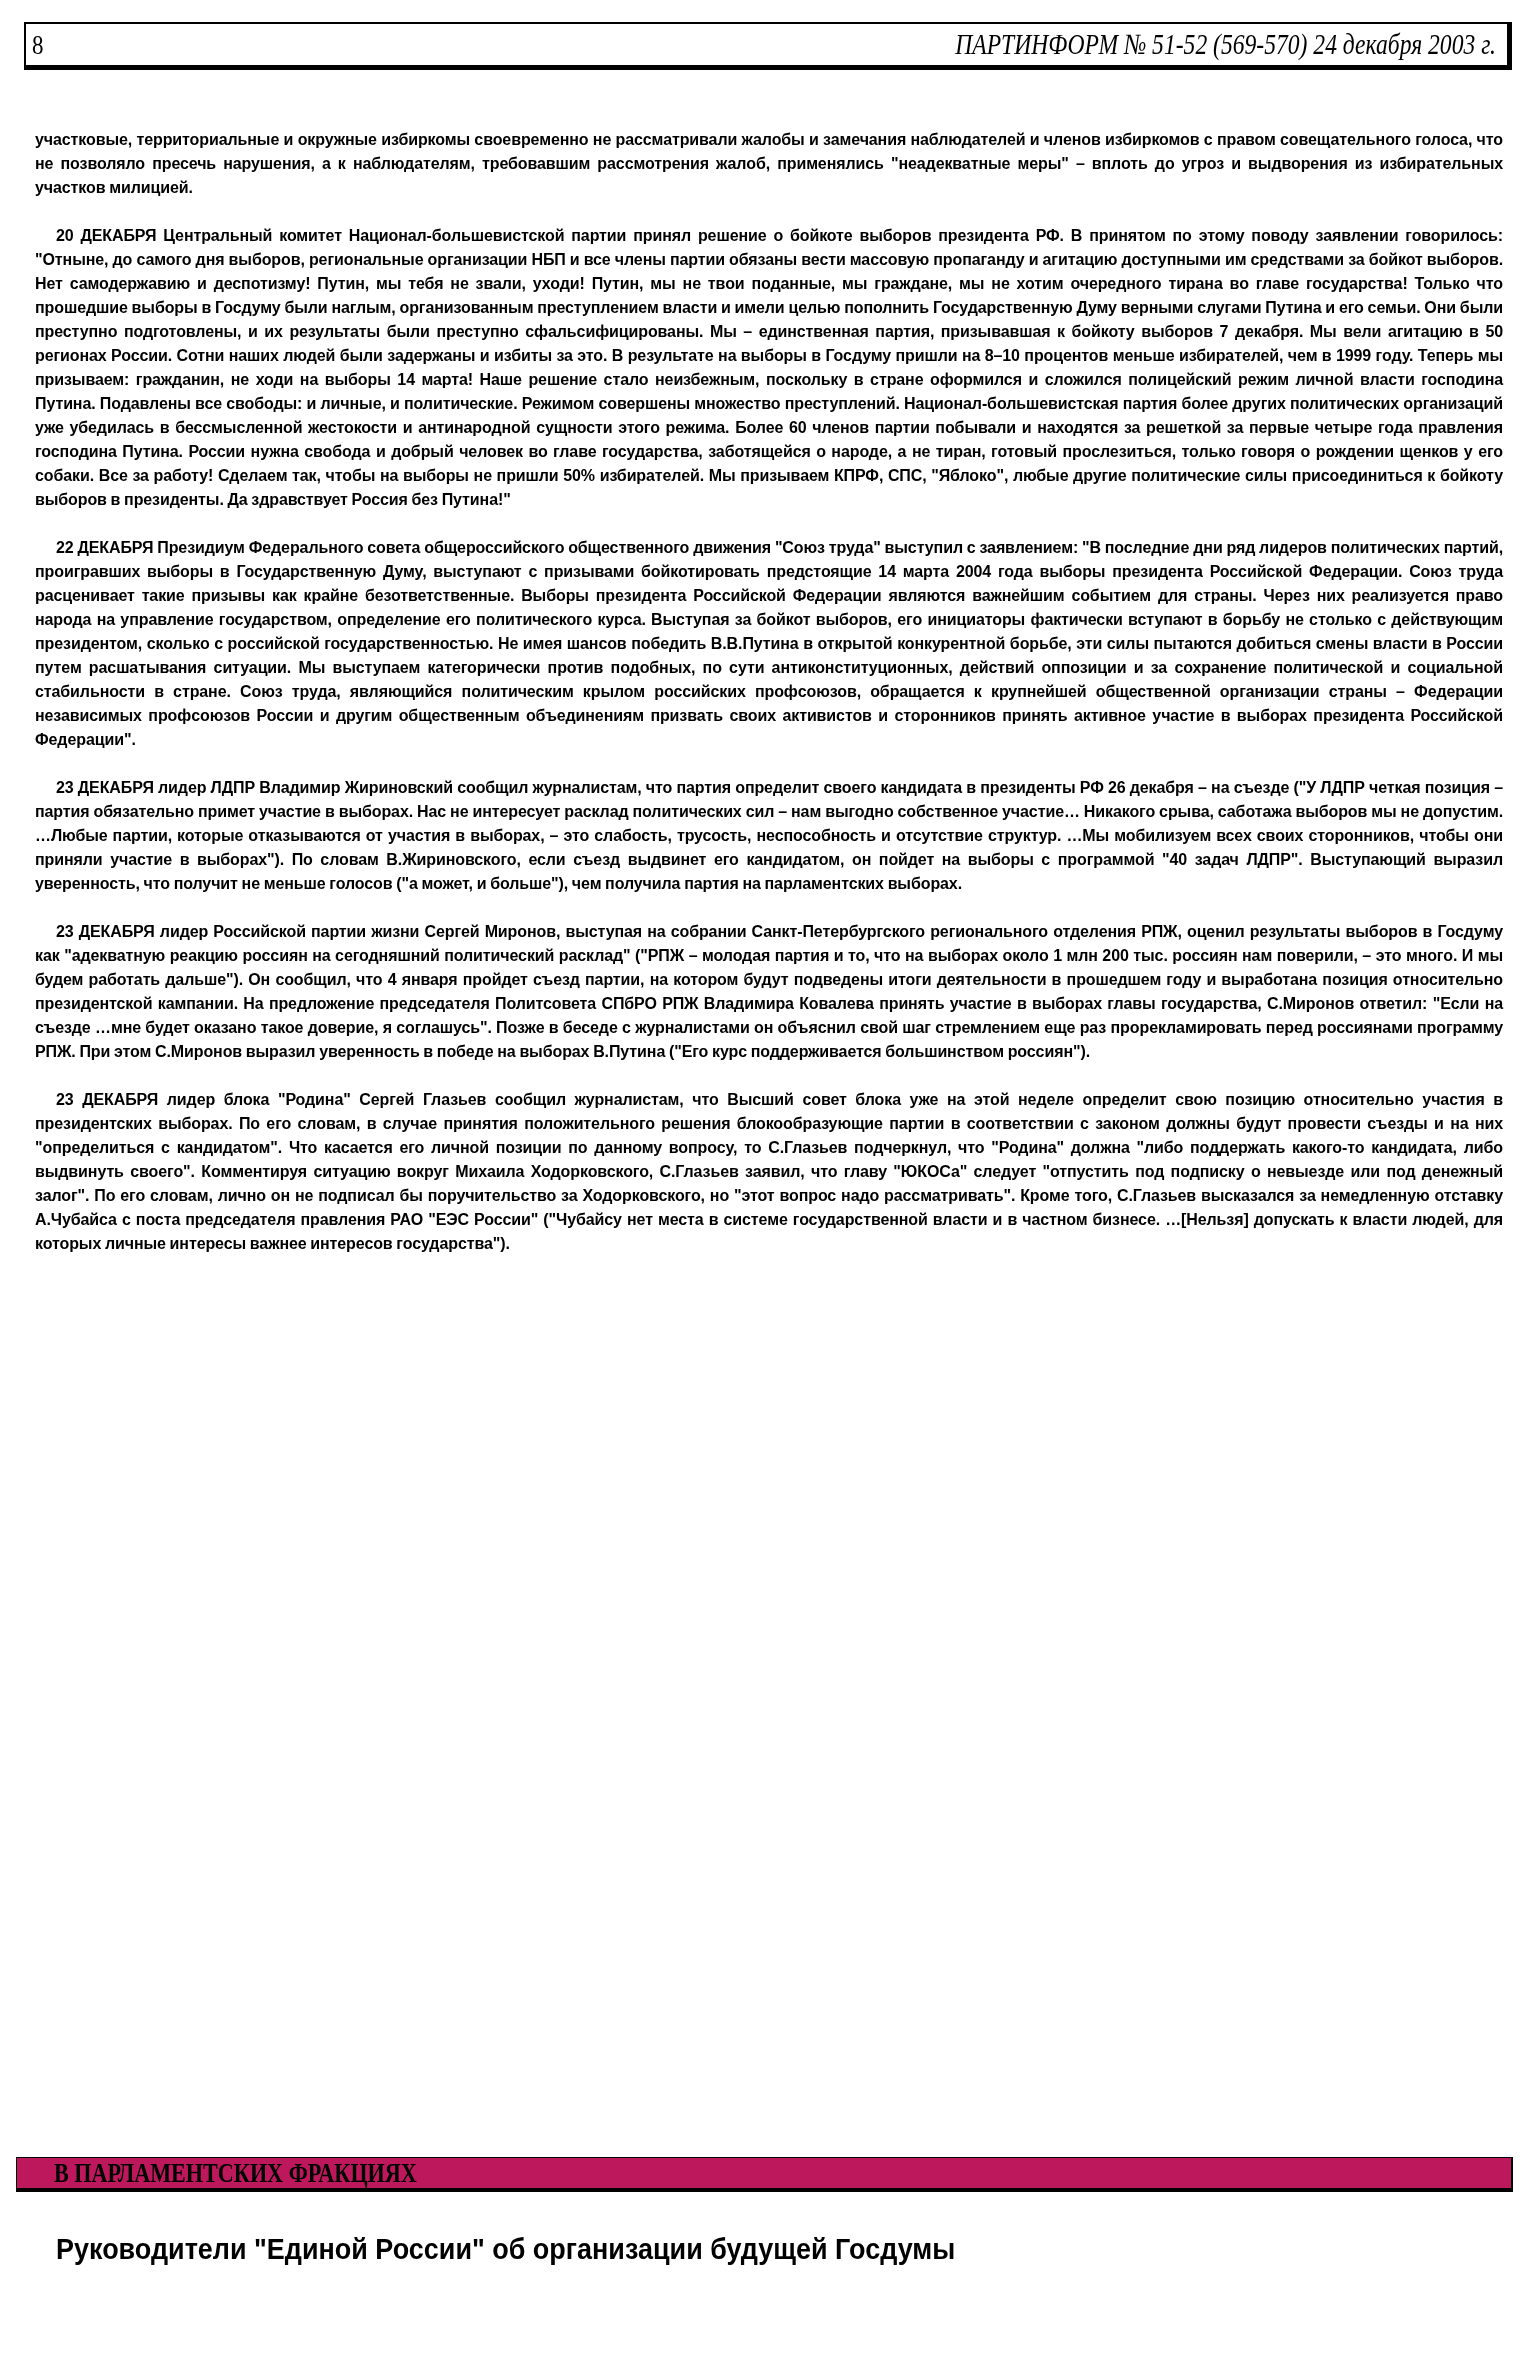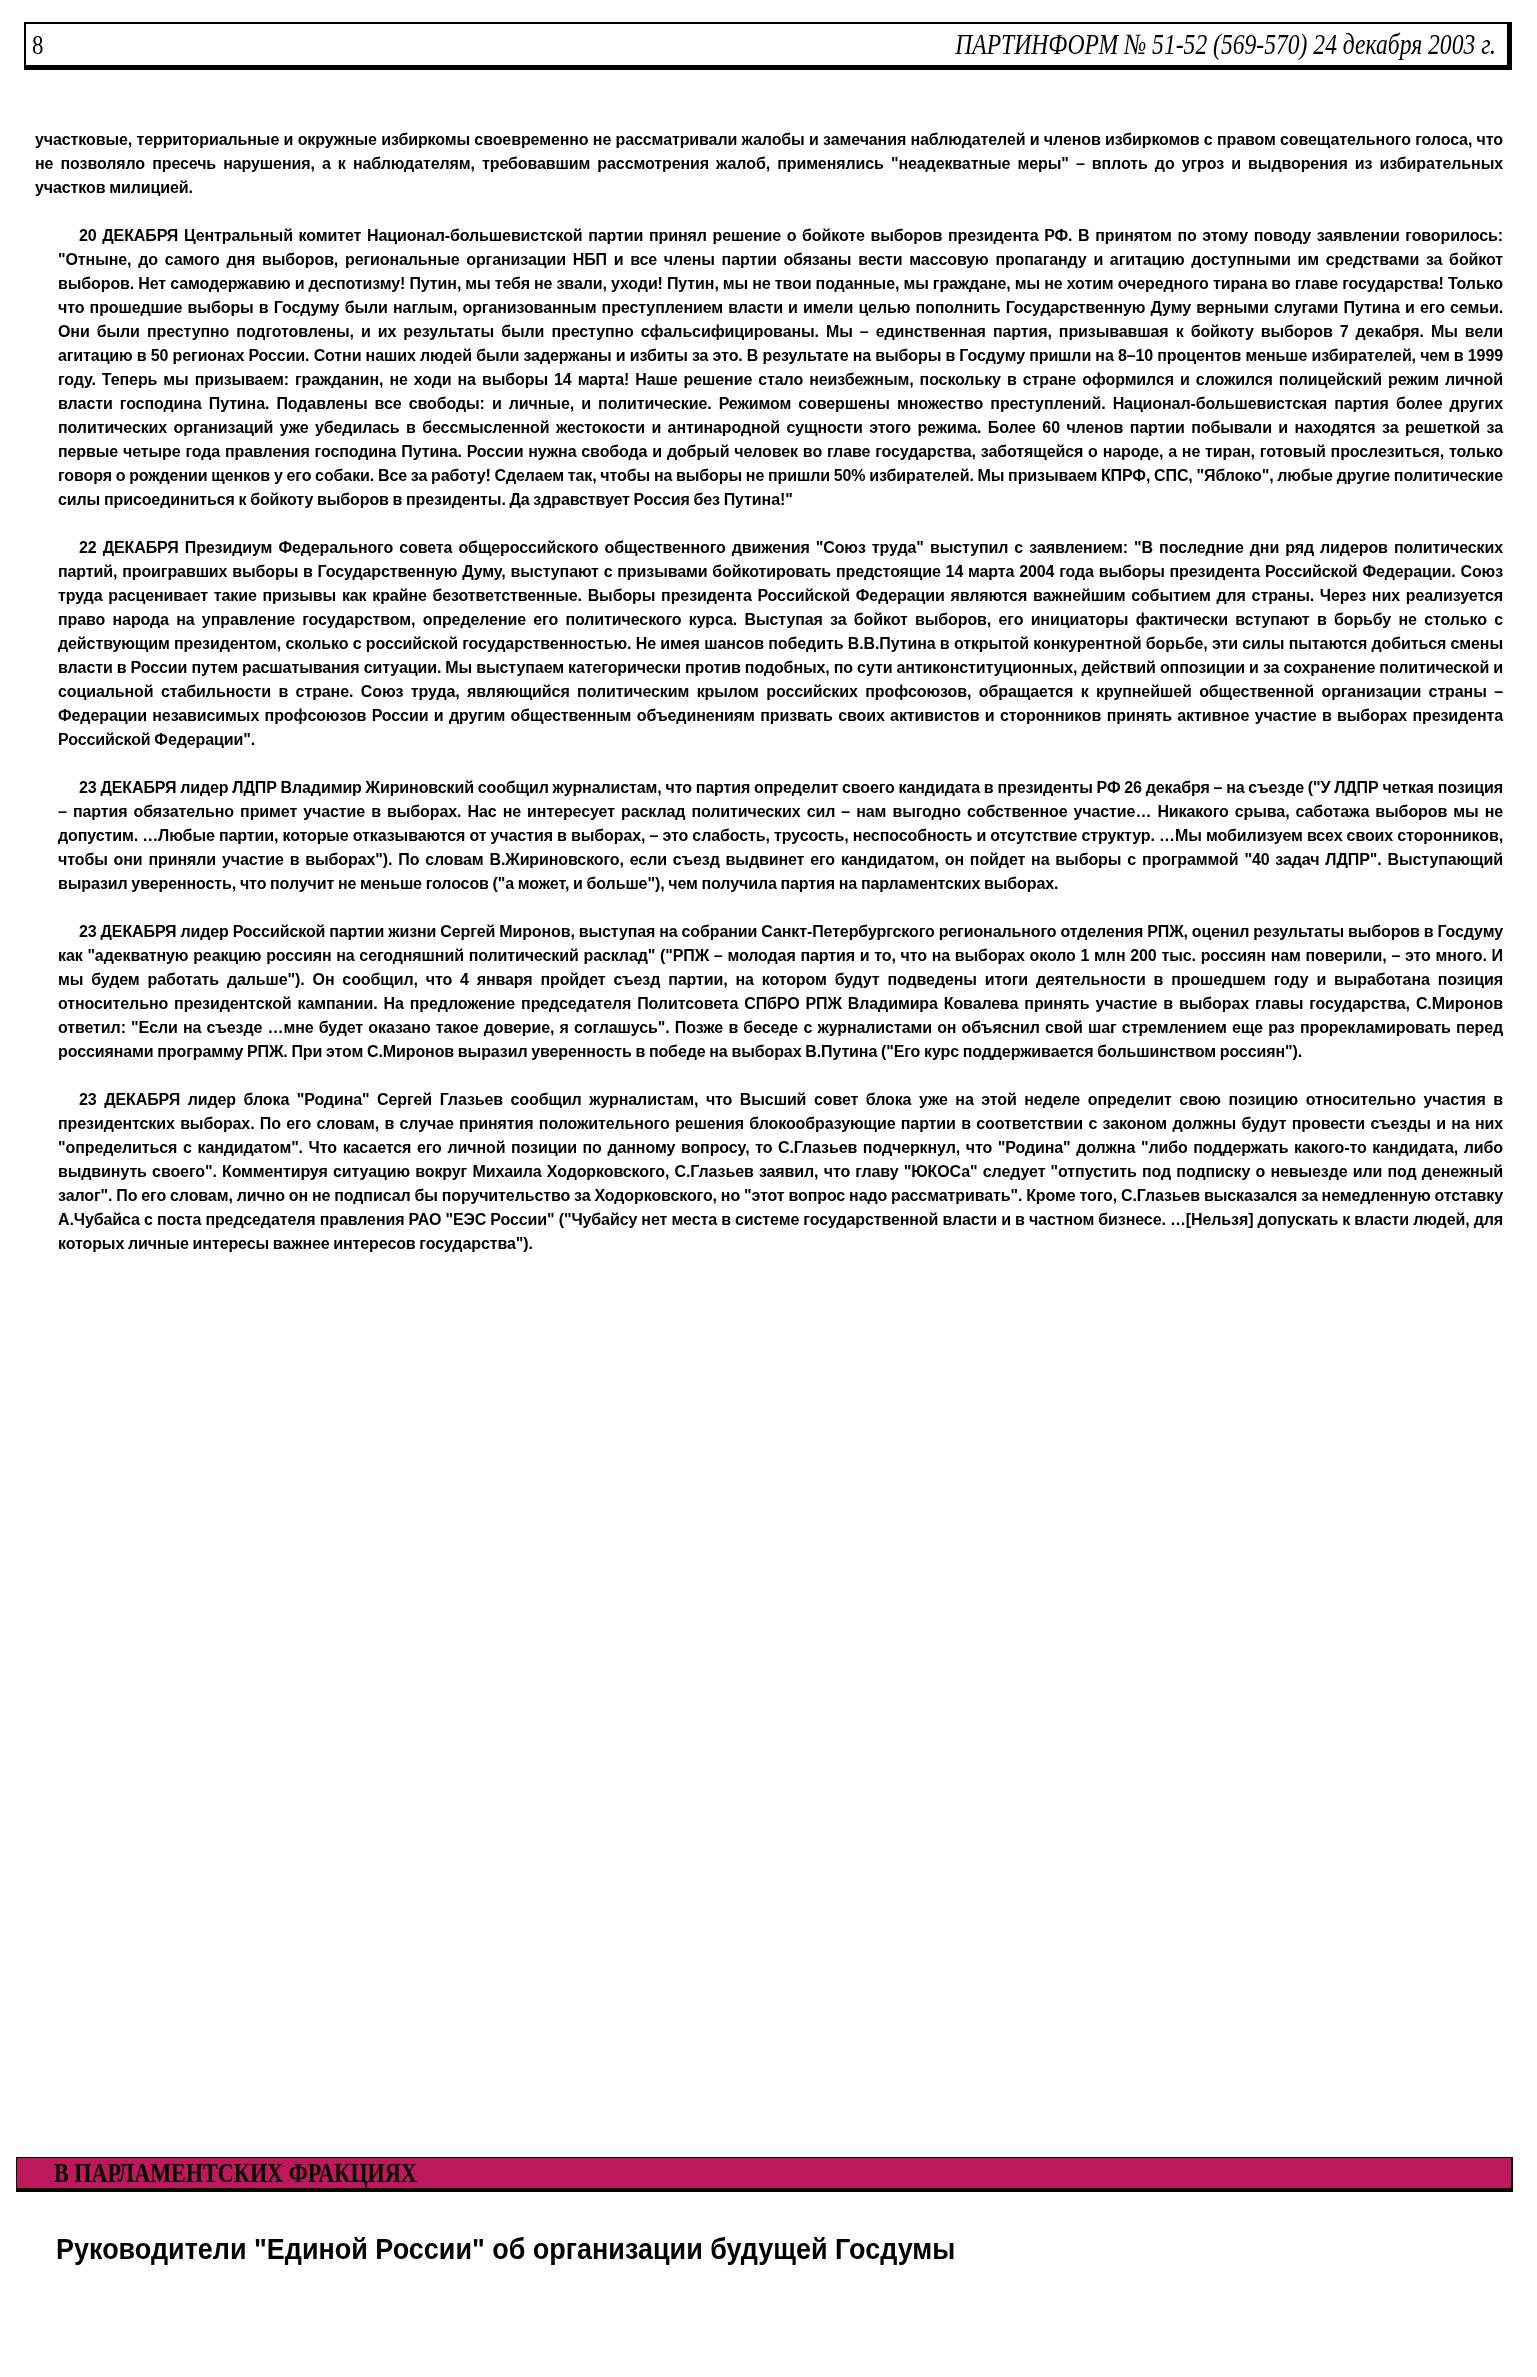--- a/index.html
+++ b/index.html
@@ -54,21 +54,21 @@
     }
     .para {
       margin: 0 0 24px 0;
       font-weight: bold;
       font-size: 16px;
       line-height: 24px;
       text-align: justify;
       letter-spacing: -0.1px;
       word-spacing: -0.6px;
     }
-    .para.indent { text-indent: 21px; margin-left: 23px; }
+    .para.indent { text-indent: 21px; }
     .date-lead { font-weight: bold; }
     .section-box {
       position: absolute;
       left: 16px;
       top: 2157px;
       width: 1494px;
       height: 29.5px;
       background: #be185d;
       border-top: 1.9px solid #000;
       border-left: 1.9px solid #000;

